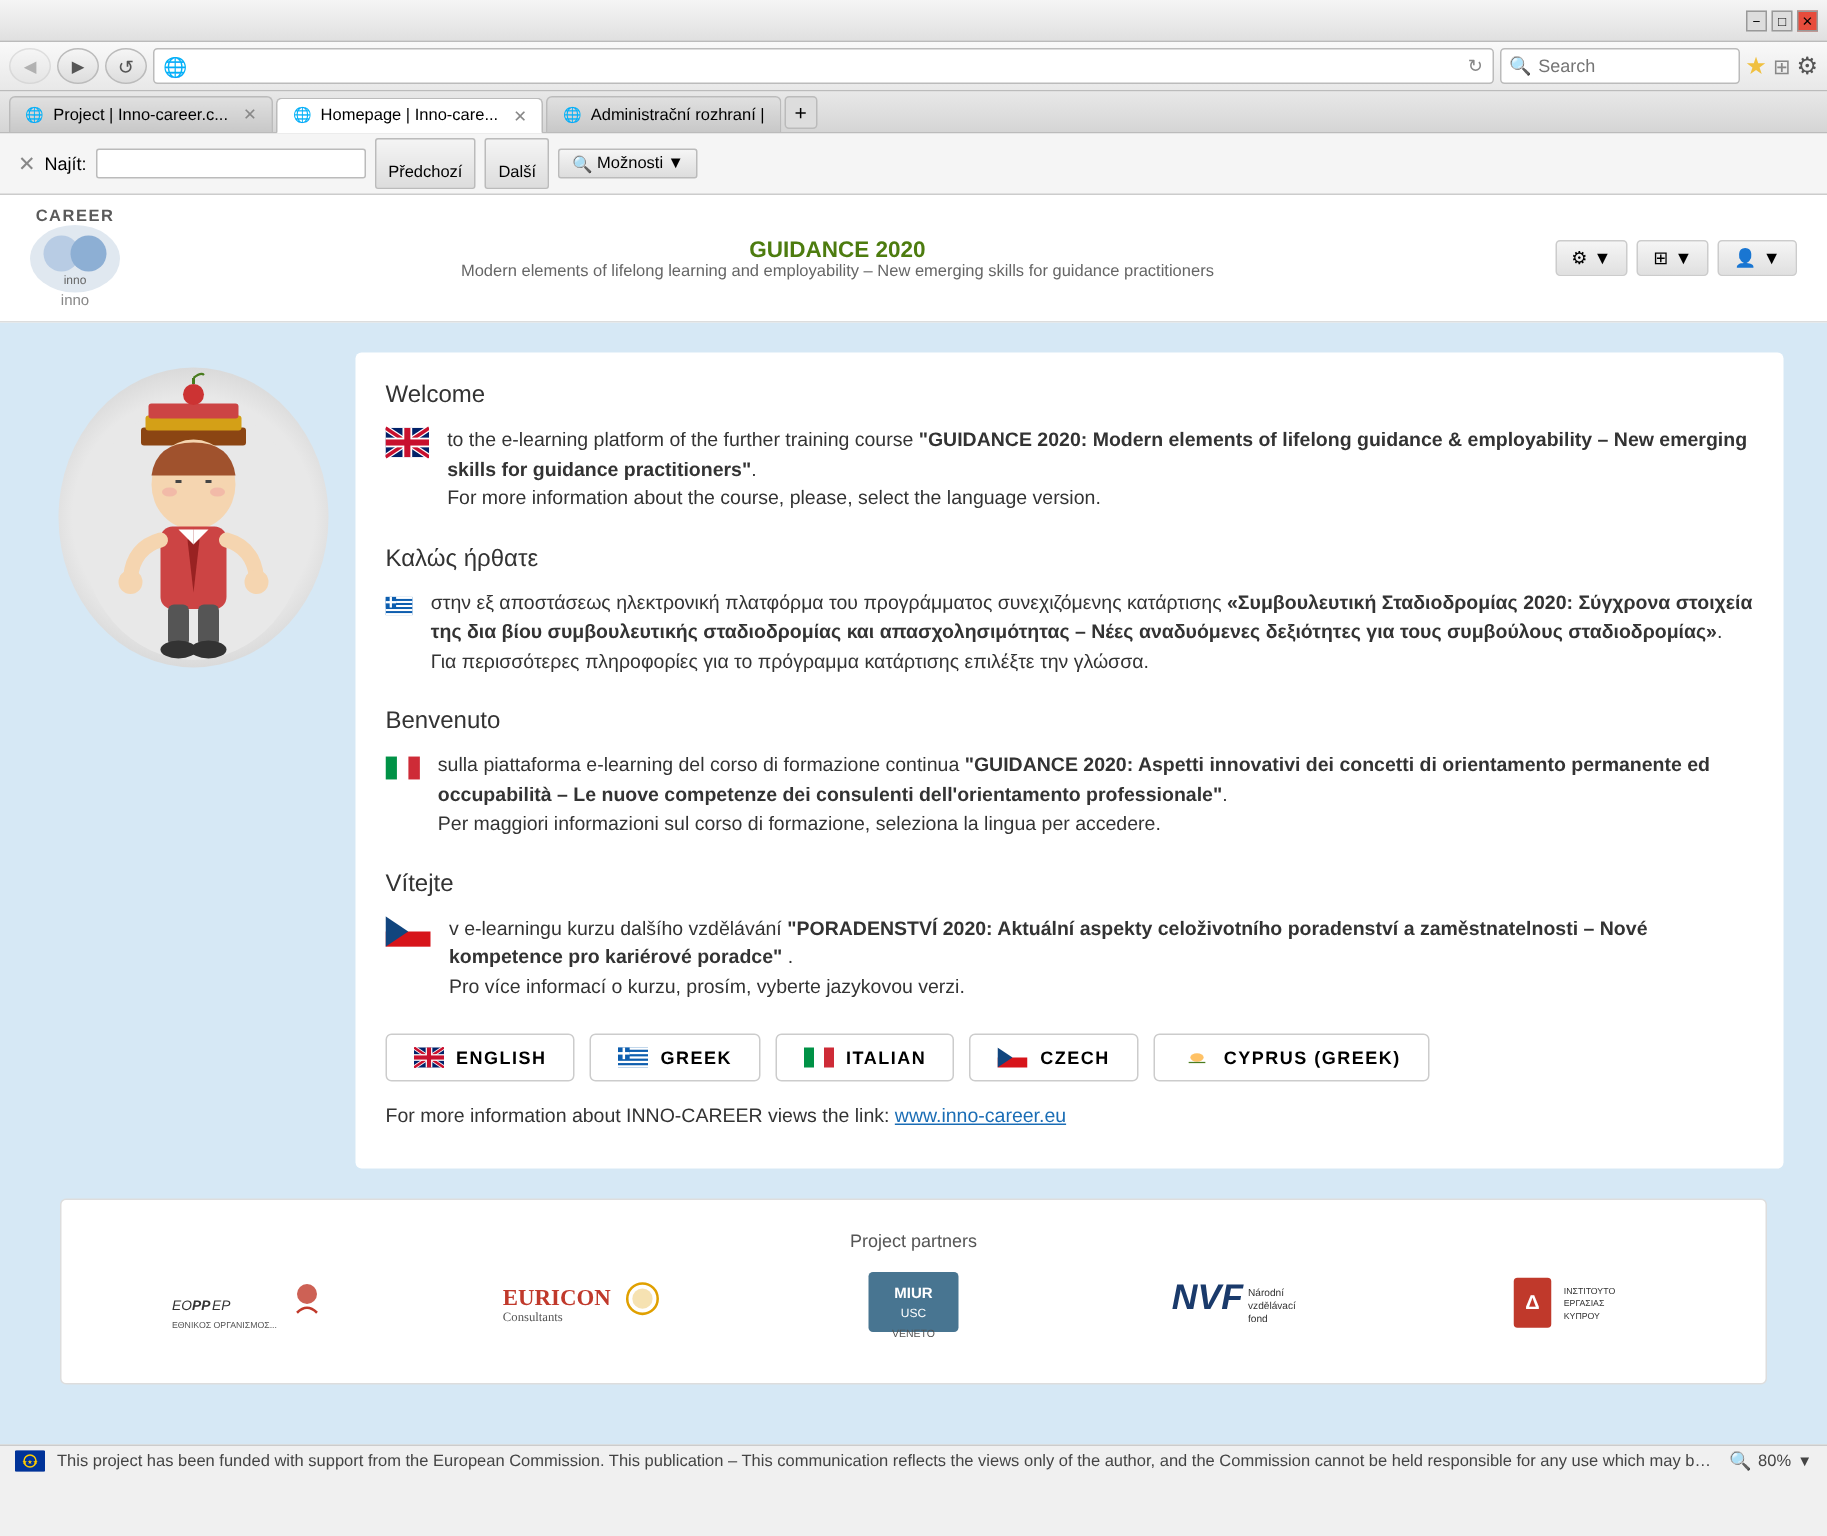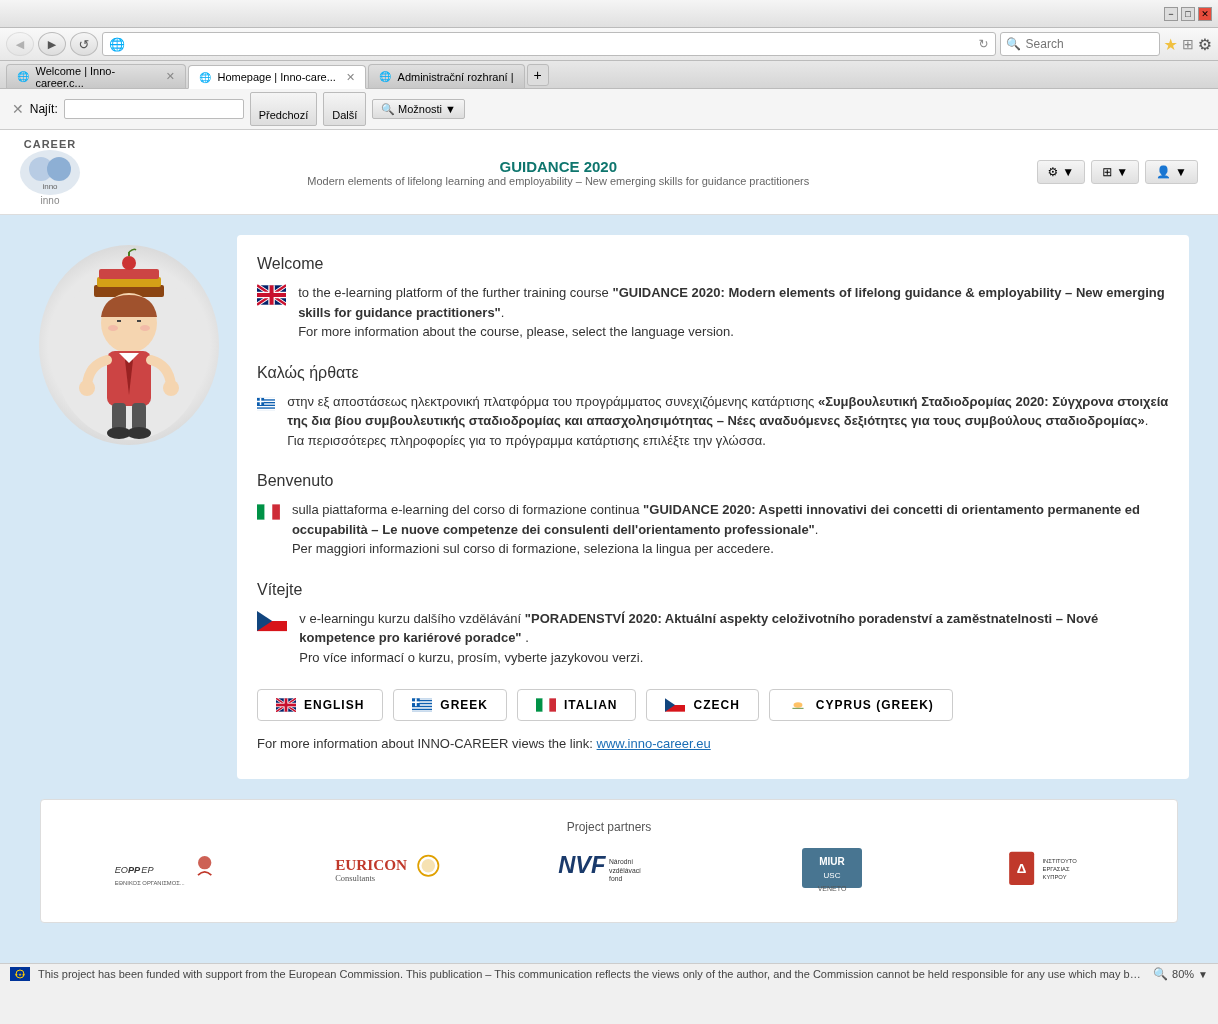--- a/index.html
+++ b/index.html
@@ -143,21 +143,21 @@
     }
     .logo-icon {
       width: 60px; height: 45px;
       background: #e0e8f0;
       border-radius: 50%;
       display: flex; align-items: center; justify-content: center;
       overflow: hidden;
     }
     .logo-inno { font-size: 10px; color: #888; }
     .header-title-area { flex: 1; text-align: center; }
-    .header-main-title { font-size: 15px; font-weight: bold; color: #0f766e; }
+    .header-main-title { font-size: 15px; font-weight: bold; color: #4d7c0f; }
     .header-subtitle { font-size: 11px; color: #666; }
     .header-actions { display: flex; gap: 6px; }
     .header-action-btn {
       border: 1px solid #ccc;
       background: linear-gradient(to bottom, #f5f5f5, #e0e0e0);
       border-radius: 3px;
       padding: 4px 10px;
       cursor: pointer;
       font-size: 12px;
       display: flex; align-items: center; gap: 4px;
@@ -273,21 +273,21 @@
       <input type="text" placeholder="Search" style="">
     </div>
     <span class="star-btn">★</span>
     <span class="star-btn" style="color:#888;font-size:14px;">⊞</span>
     <span class="tools-btn">⚙</span>
   </div>
 
   <div class="tabs-bar">
     <div class="tab">
       <span style="font-size:10px;">🌐</span>
-      <span>Welcome | Inno-career.c...</span>
+      <span>Project | Inno-career.c...</span>
       <span class="tab-close">✕</span>
     </div>
     <div class="tab active">
       <span style="font-size:10px;">🌐</span>
       <span>Homepage | Inno-care...</span>
       <span class="tab-close">✕</span>
     </div>
     <div class="tab">
       <span style="font-size:10px;">🌐</span>
       <span>Administrační rozhraní |</span>
@@ -569,36 +569,36 @@
                   <text x="5" y="38" font-size="10" fill="#555">Consultants</text>
 
                   <circle cx="115" cy="20" r="12" fill="none" stroke="#e0a000" stroke-width="2"></circle>
                   <circle cx="115" cy="20" r="8" fill="#e0a000" opacity="0.3"></circle>
                 </svg>
               </div>
             </div>
 
             <div class="partner-logo">
               <div style="text-align:center;">
+                <svg width="80" height="55" viewBox="0 0 80 55">
+                  <rect x="10" y="5" width="60" height="40" rx="3" fill="#1a5276" opacity="0.8"></rect>
+                  <text x="40" y="22" text-anchor="middle" font-size="10" fill="white" font-weight="bold">MIUR</text>
+                  <text x="40" y="35" text-anchor="middle" font-size="8" fill="white">USC</text>
+                  <text x="40" y="48" text-anchor="middle" font-size="7" fill="#555">VENETO</text>
+                </svg>
+              </div>
+            </div>
+
+            <div class="partner-logo">
+              <div style="text-align:center;">
                 <svg width="110" height="55" viewBox="0 0 130 55">
                   <text x="5" y="30" font-size="28" font-weight="bold" fill="#1a3a6b" font-style="italic">NVF</text>
                   <text x="65" y="20" font-size="8" fill="#333">Národní</text>
                   <text x="65" y="30" font-size="8" fill="#333">vzdělávací</text>
                   <text x="65" y="40" font-size="8" fill="#333">fond</text>
-                </svg>
-              </div>
-            </div>
-
-            <div class="partner-logo">
-              <div style="text-align:center;">
-                <svg width="80" height="55" viewBox="0 0 80 55">
-                  <rect x="10" y="5" width="60" height="40" rx="3" fill="#1a5276" opacity="0.8"></rect>
-                  <text x="40" y="22" text-anchor="middle" font-size="10" fill="white" font-weight="bold">MIUR</text>
-                  <text x="40" y="35" text-anchor="middle" font-size="8" fill="white">USC</text>
-                  <text x="40" y="48" text-anchor="middle" font-size="7" fill="#555">VENETO</text>
                 </svg>
               </div>
             </div>
 
             <div class="partner-logo">
               <div style="text-align:center;">
                 <svg width="100" height="55" viewBox="0 0 120 55">
                   <rect x="5" y="5" width="30" height="40" rx="3" fill="#c0392b"></rect>
                   <text x="20" y="30" text-anchor="middle" font-size="16" fill="white" font-weight="bold">Δ</text>
                   <text x="45" y="18" font-size="7" fill="#333">ΙΝΣΤΙΤΟΥΤΟ</text>

